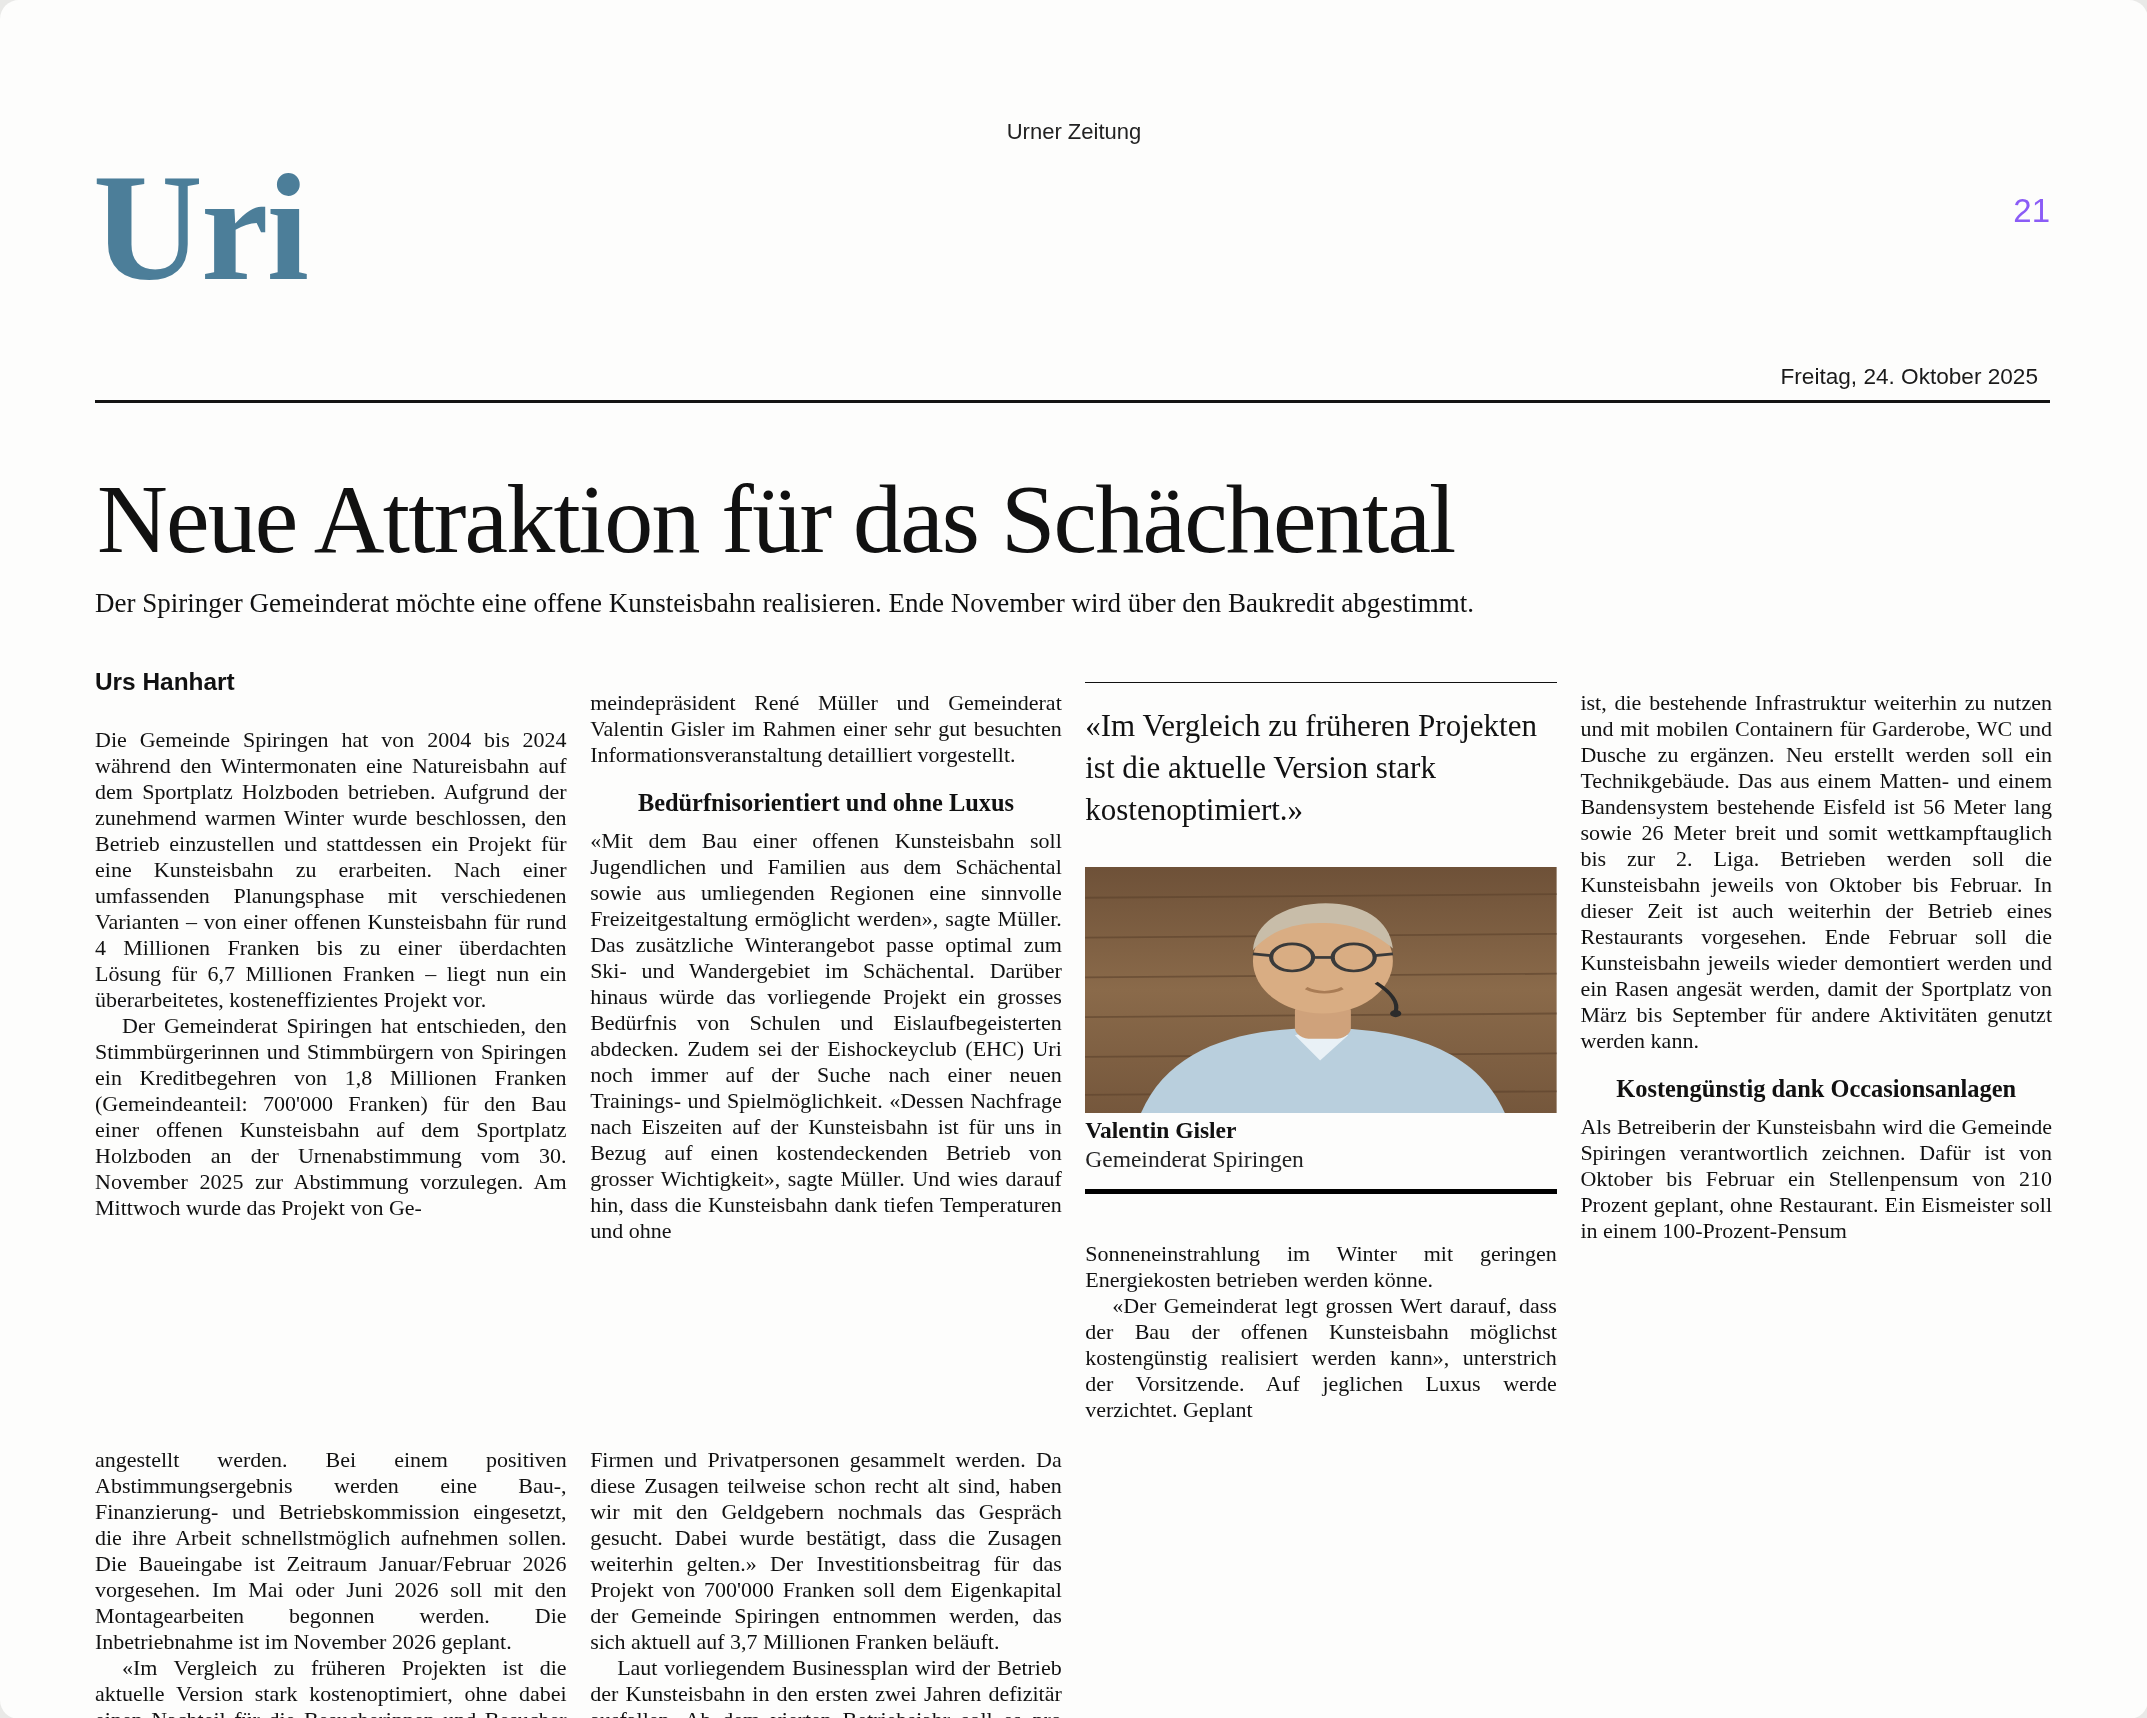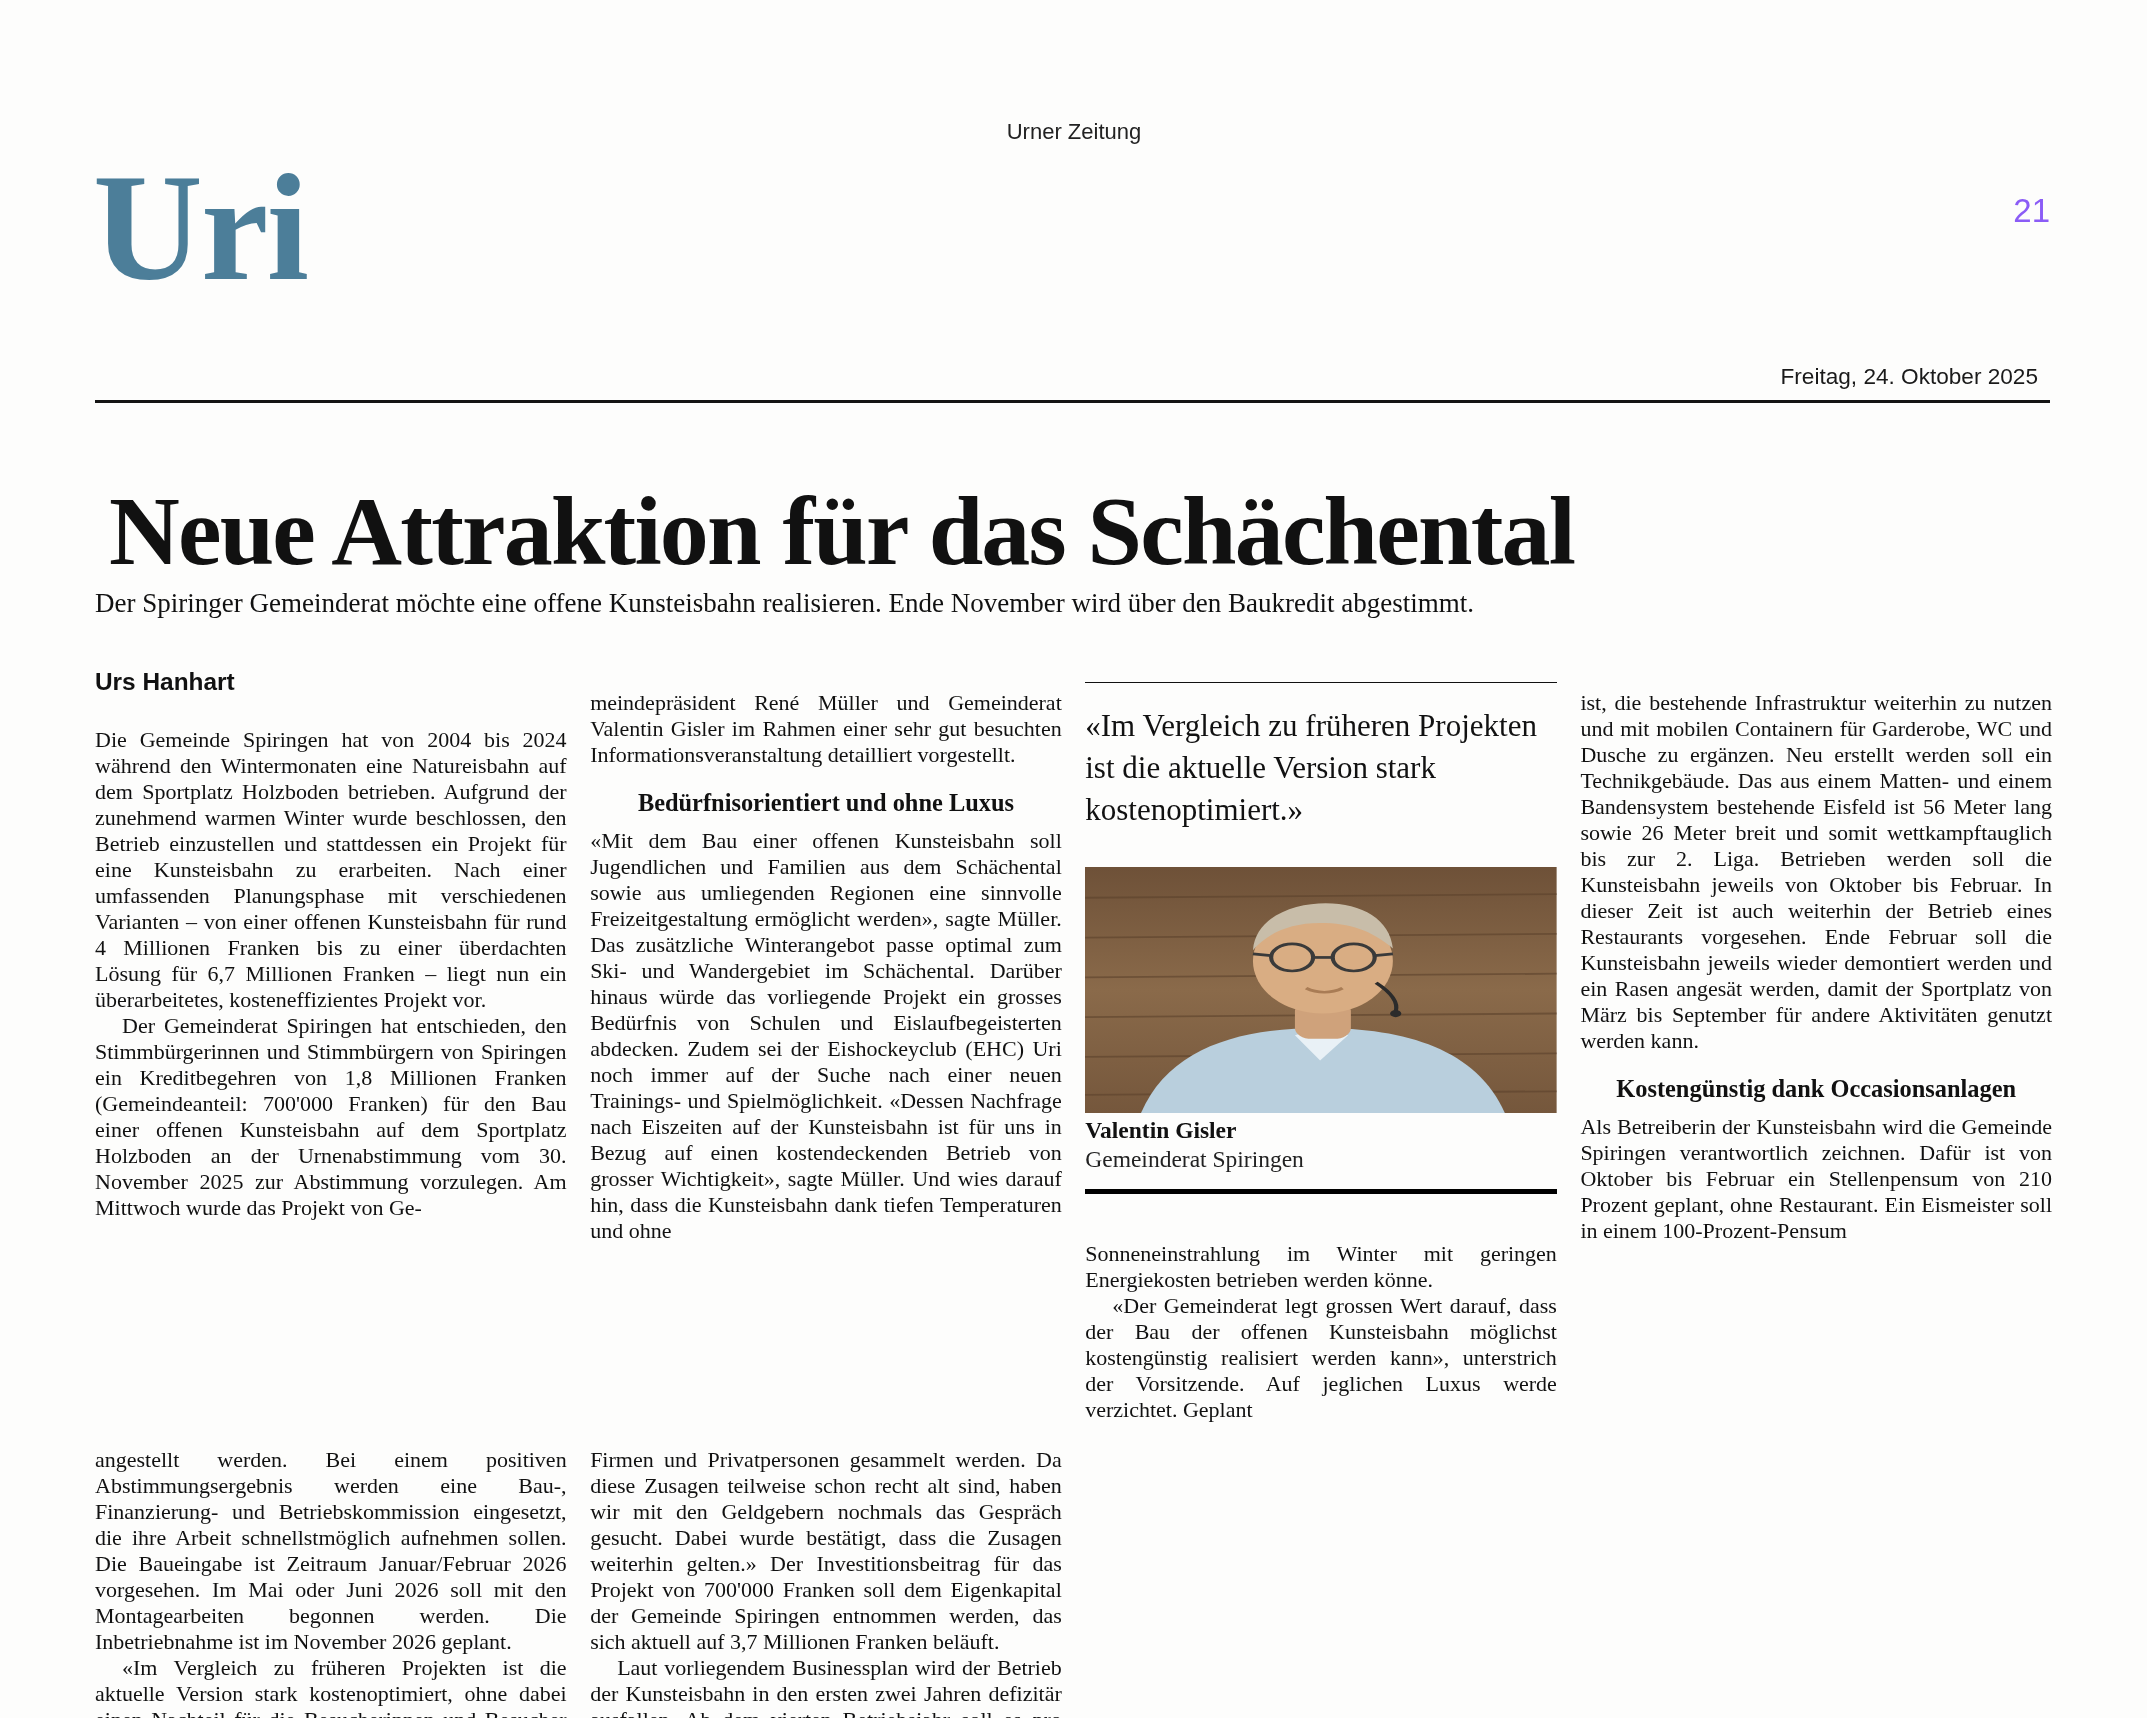--- a/index.html
+++ b/index.html
@@ -3,20 +3,21 @@
 <meta charset="utf-8">
 <style>
   html,body{margin:0;padding:0;background:#e9e9e7;}
   .page{
     position:relative;
     width:2148px;height:1719px;
     background:#fdfdfc;
     overflow:hidden;
     font-family:"Liberation Serif", serif;
     color:#111;
+    border-radius:19px;
   }
   
   .folio-paper{
     position:absolute;top:119px;left:0;width:100%;
     text-align:center;
     font-family:"Liberation Sans", sans-serif;
     font-size:22px;color:#222;
   }
   .folio-page{
     position:absolute;top:192px;right:98px;
@@ -35,24 +36,24 @@
     font-family:"Liberation Sans", sans-serif;
     font-size:22.6px;color:#1a1a1a;
   }
   .header-rule{
     position:absolute;top:400px;left:95px;width:1955px;height:2.7px;
     background:#141414;
   }
   
   .headline{
     position:absolute;top:466px;left:93px;width:1957px;
-    font-weight:700;
+    font-weight:400;
     font-size:98px;line-height:1.0;
     letter-spacing:-1.8px;
-    margin:16px;white-space:nowrap;
+    margin:4px;white-space:nowrap;
   }
   .subheadline{
     position:absolute;top:586px;left:95px;width:1957px;
     font-size:27px;line-height:34px;
   }
   
   .body-grid{
     position:absolute;top:666px;left:95px;width:1957px;
     display:grid;grid-template-columns:repeat(4,1fr);
     column-gap:23.5px;

